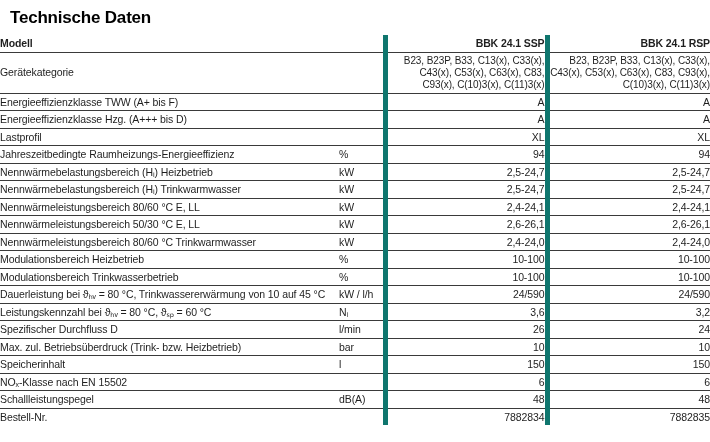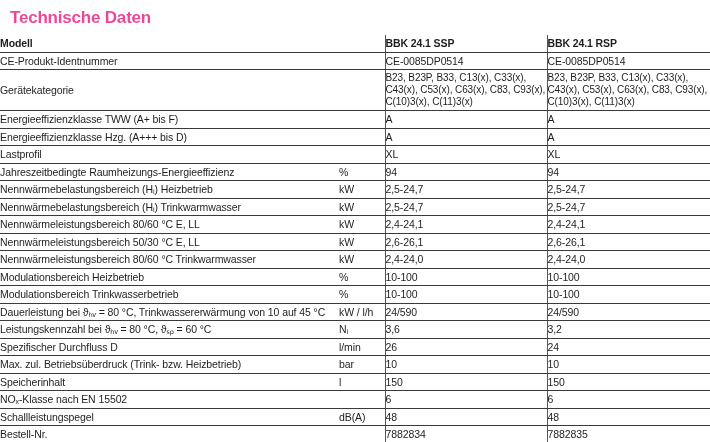--- a/index.html
+++ b/index.html
@@ -8,21 +8,21 @@
     background: #ffffff;
     width: 710px;
     font-family: "Liberation Sans", sans-serif;
     color: #1e1e1e;
   }
   .title {
     font-size: 17px;
     font-weight: bold;
     letter-spacing: -0.2px;
     margin: 8px 0 7px 10px;
-    color: #ec4899;
+    color: #000000;
   }
   table.tech {
     width: 710px;
     border-collapse: collapse;
     table-layout: fixed;
     font-size: 10.5px;
     letter-spacing: -0.1px;
     line-height: 12.5px;
   }
   table.tech td {
@@ -33,22 +33,22 @@
   td.lbl {
     padding-left: 4px;
     white-space: nowrap;
     overflow: hidden;
   }
   td.unit {
     text-align: left;
     white-space: nowrap;
   }
   td.val {
-    border-left: 1px solid #0f766e;
-    text-align: left;
+    border-left: 5px solid #0f766e;
+    text-align: right;
   }
   tr.head td {
     font-weight: bold;
   }
   td.model {
     text-align: left;
     padding-right: 9px;
   }
   td.cat {
     font-size: 10px;
@@ -73,26 +73,20 @@
       <col style="width:163px">
   </colgroup>
   <tbody>
     <tr class="head">
       <td class="model" colspan="2">Modell</td>
       <td class="val">BBK 24.1 SSP</td>
       <td class="val">BBK 24.1 RSP</td>
     </tr>
 
     <tr>
-      <td class="lbl">CE-Produkt-Identnummer</td>
-      <td class="unit"></td>
-      <td class="val">CE-0085DP0514</td>
-      <td class="val">CE-0085DP0514</td>
-    </tr>
-    <tr>
       <td class="lbl">Gerätekategorie</td>
       <td class="unit"></td>
       <td class="val cat">B23, B23P, B33, C13(x), C33(x), C43(x), C53(x), C63(x), C83, C93(x), C(10)3(x), C(11)3(x)</td>
       <td class="val cat">B23, B23P, B33, C13(x), C33(x), C43(x), C53(x), C63(x), C83, C93(x), C(10)3(x), C(11)3(x)</td>
     </tr>
     <tr>
       <td class="lbl">Energieeffizienzklasse TWW (A+ bis F)</td>
       <td class="unit"></td>
       <td class="val">A</td>
       <td class="val">A</td>

